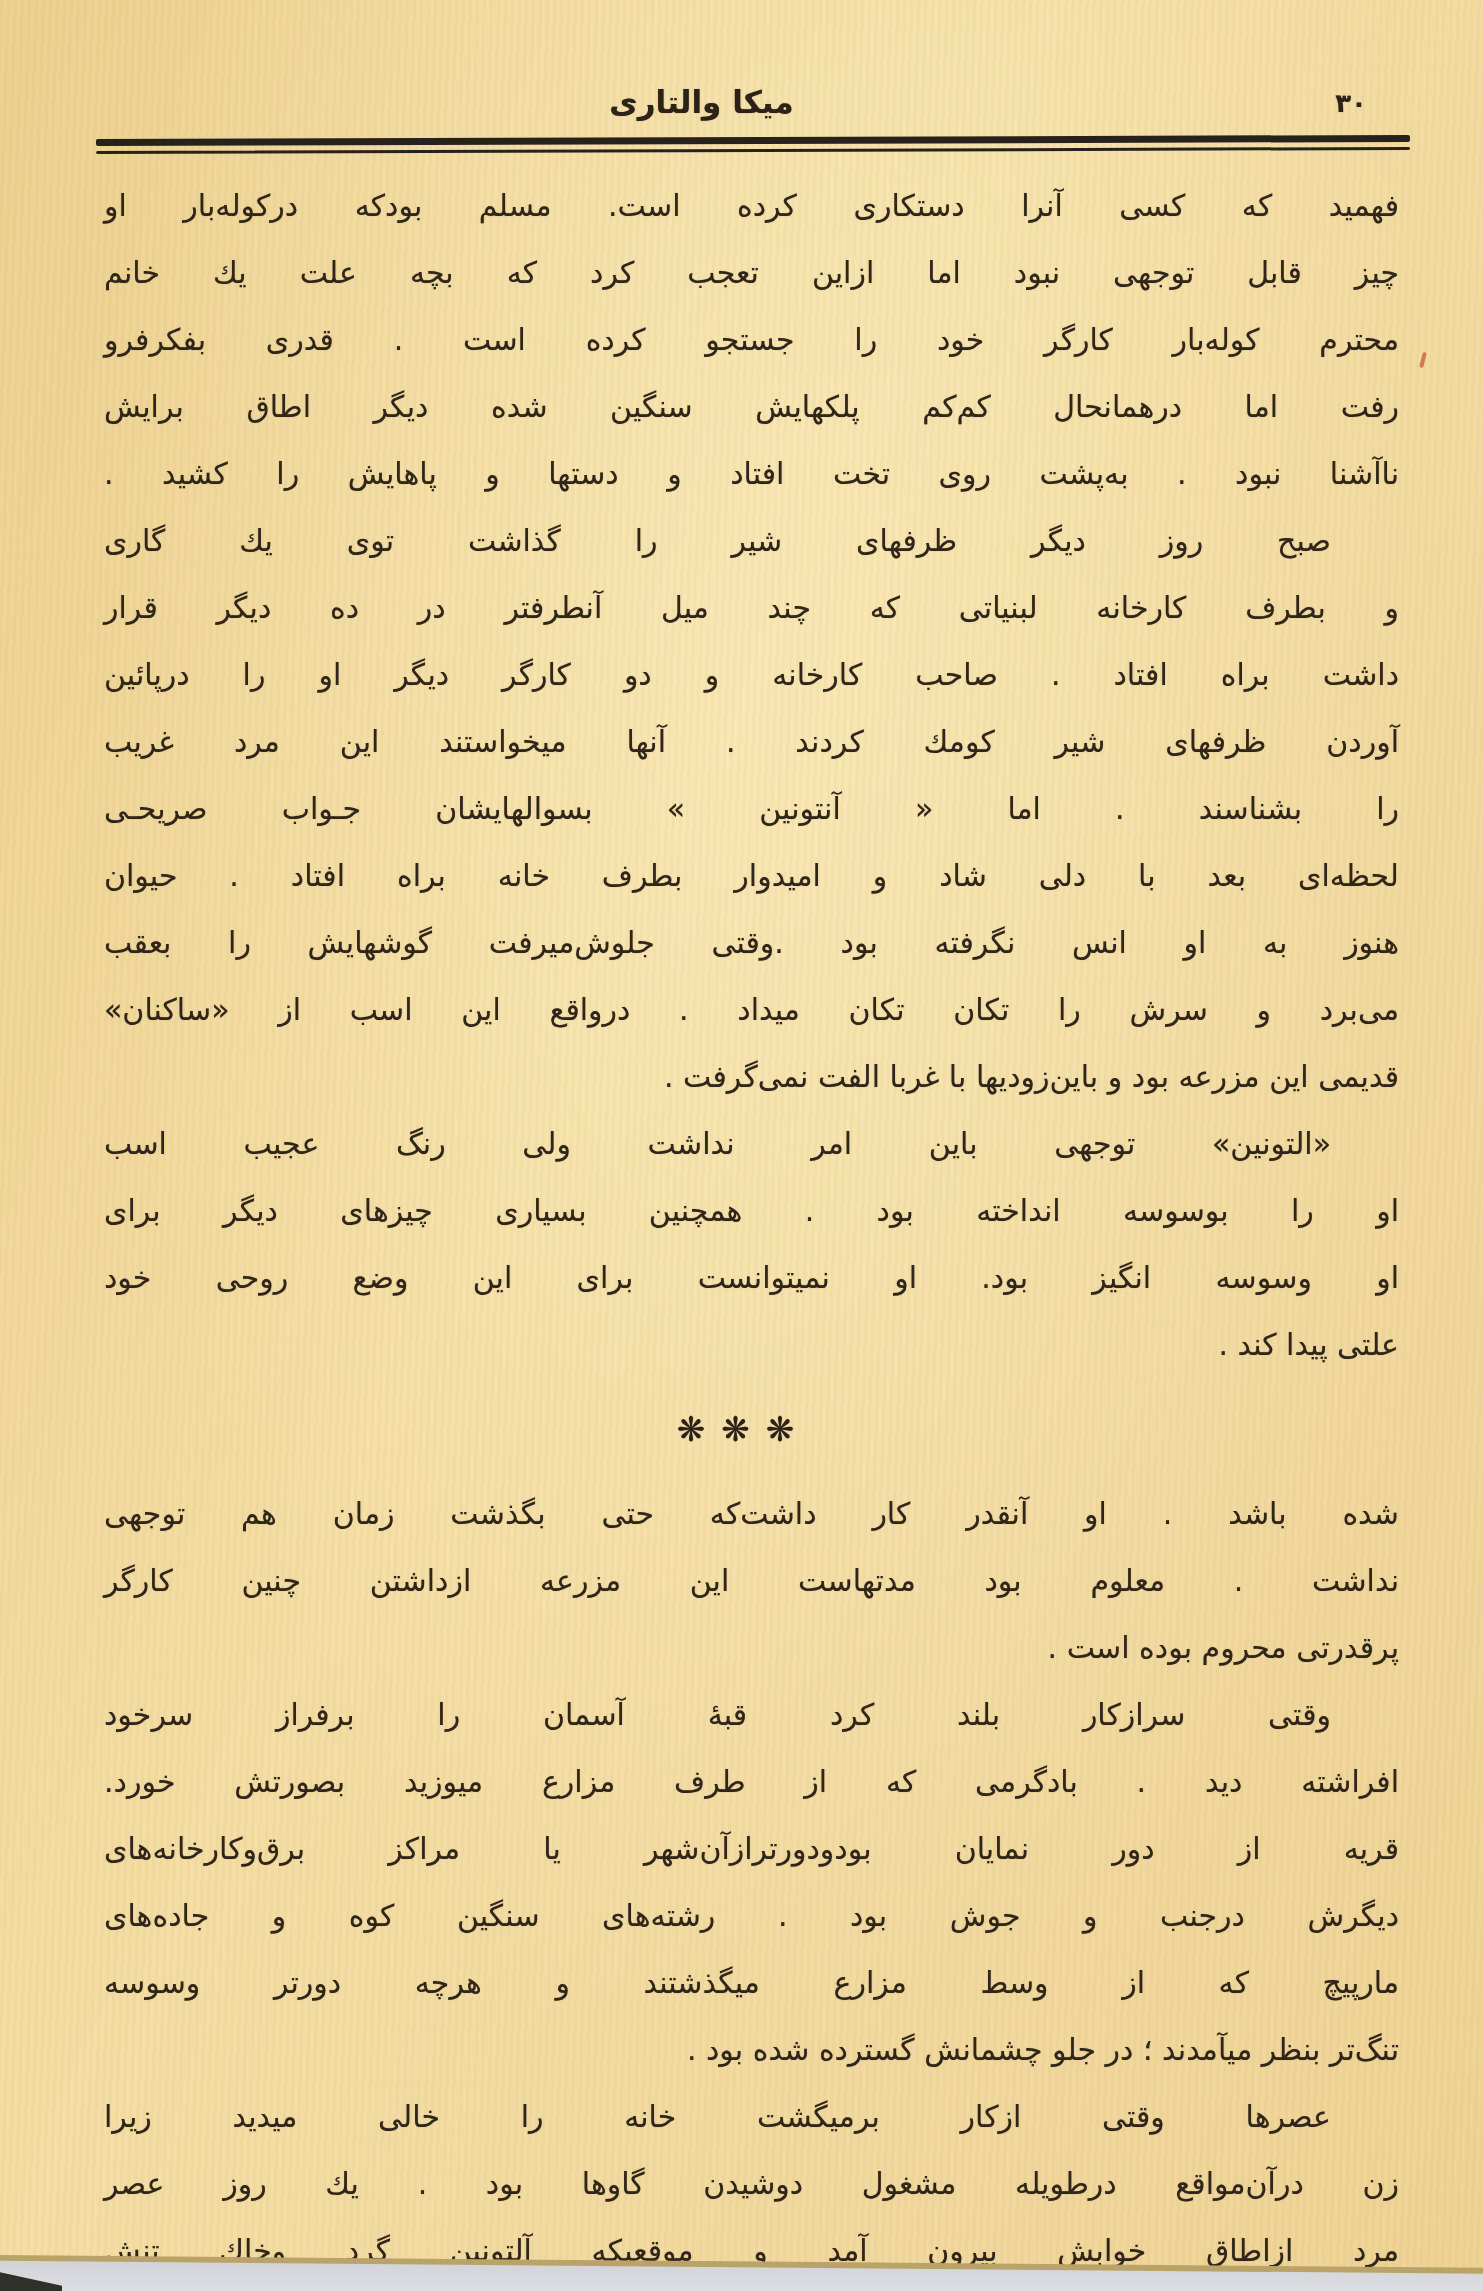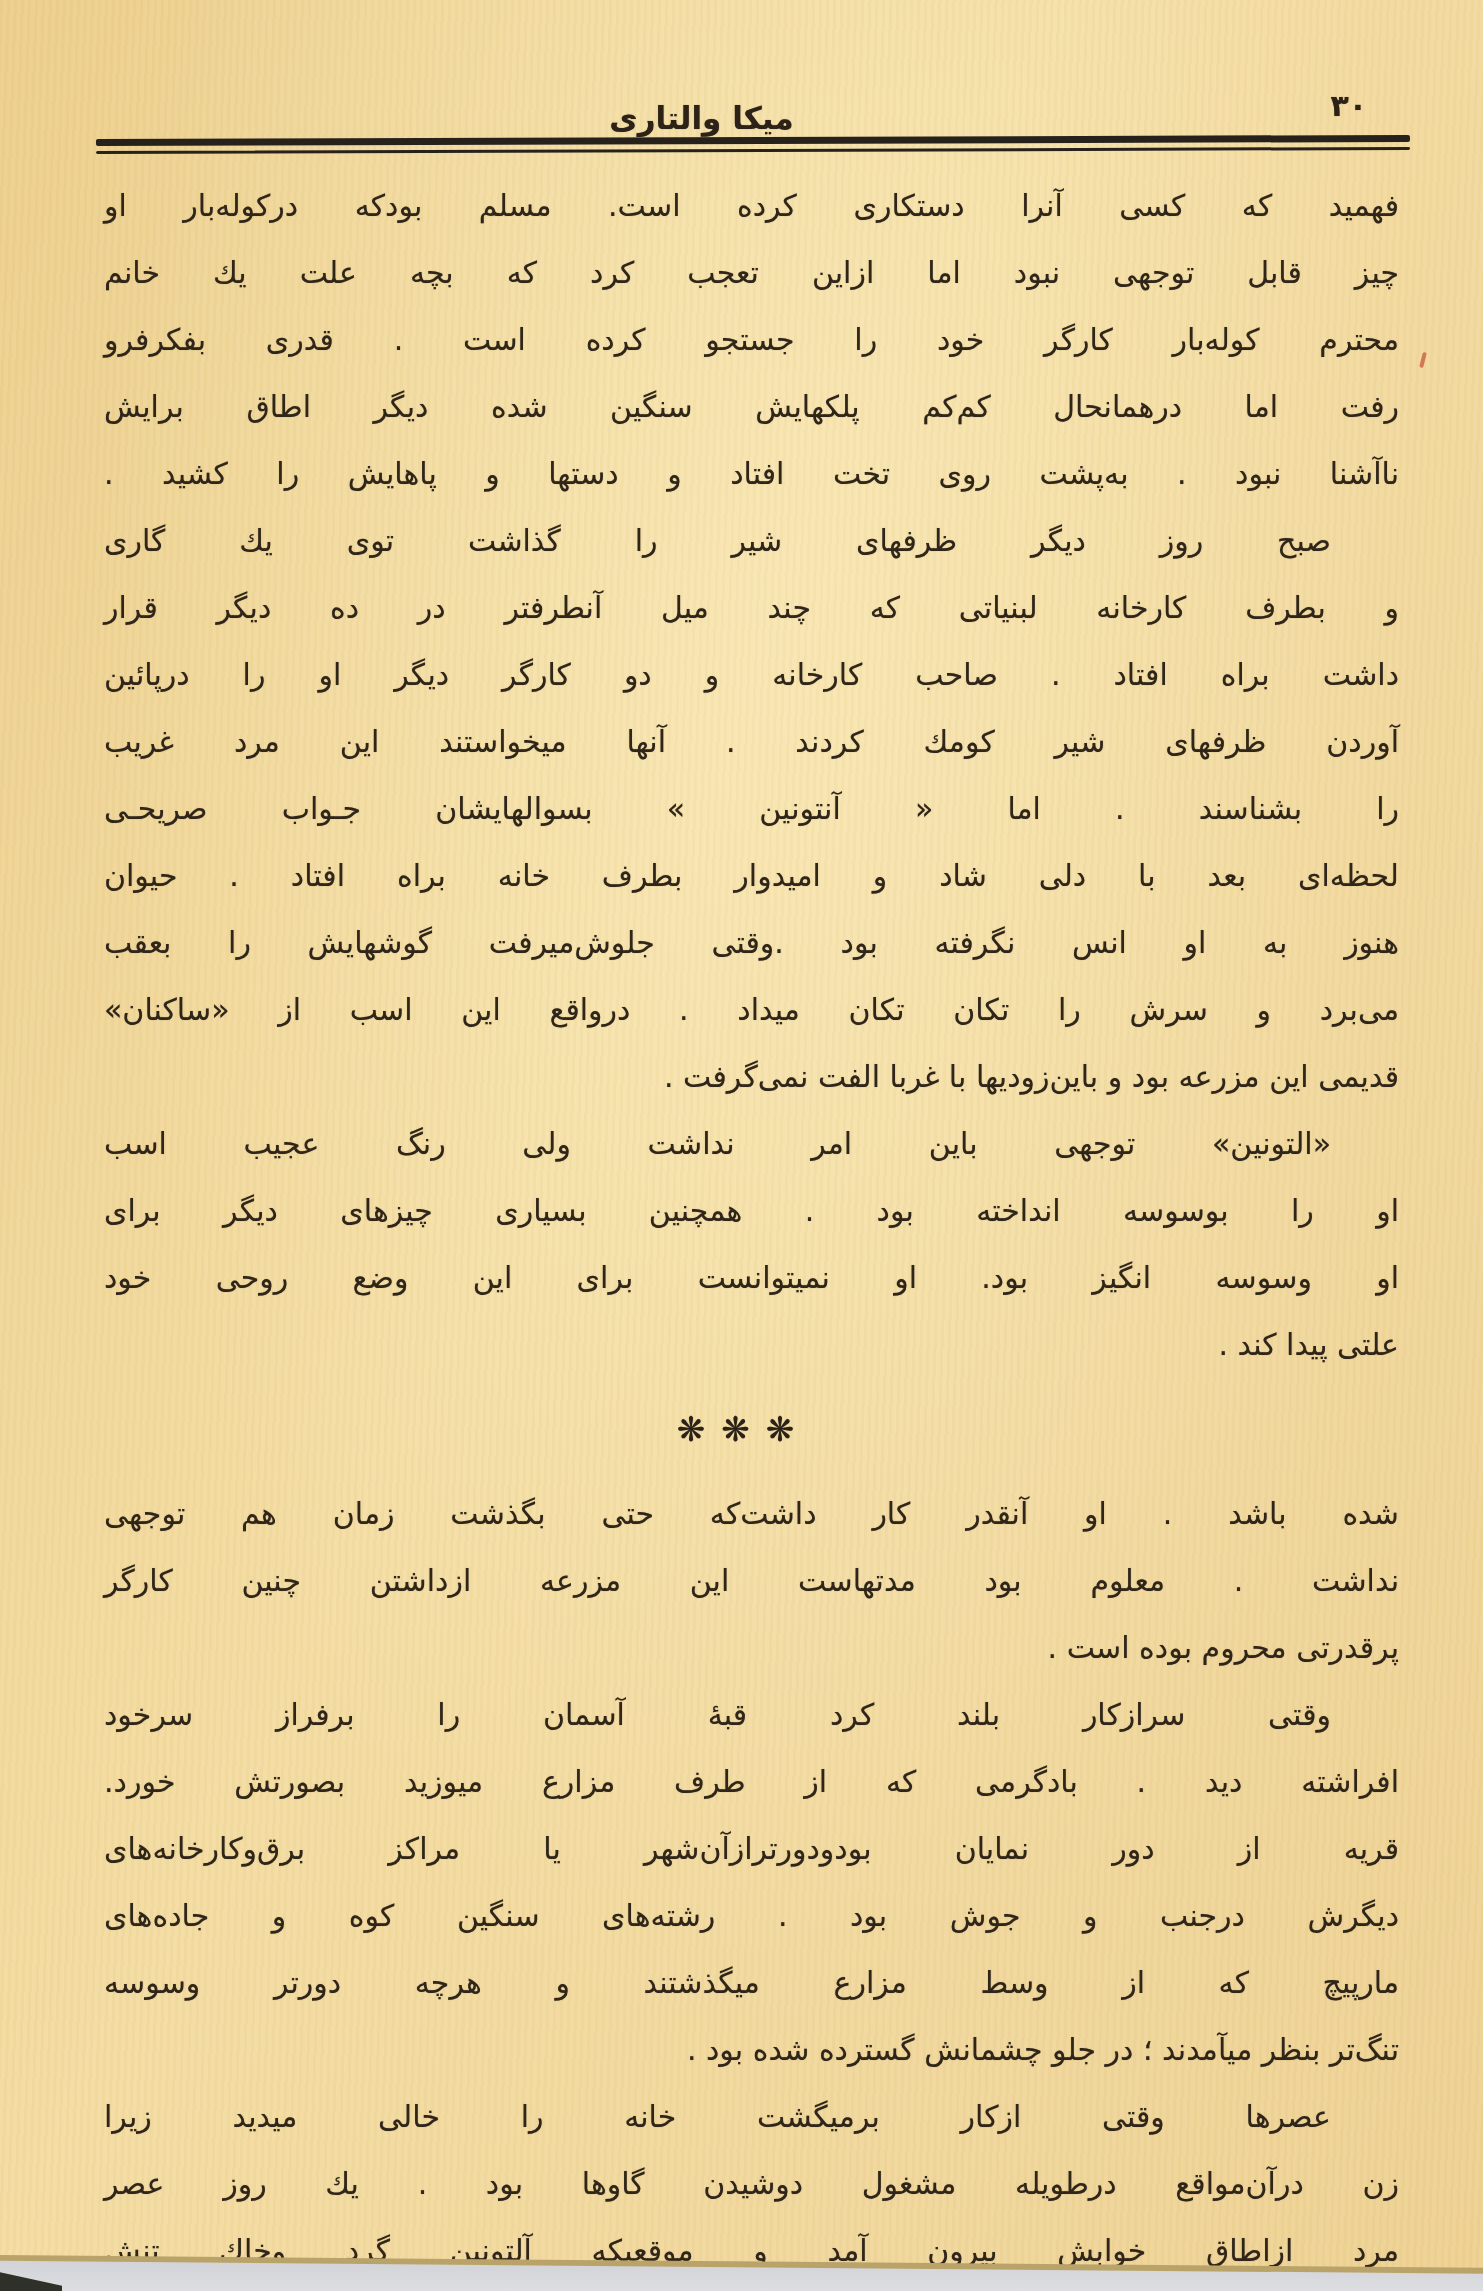--- a/index.html
+++ b/index.html
@@ -29,26 +29,26 @@
     background:linear-gradient(180deg,#cfd1d6,#dcdee2);
     clip-path:polygon(0 16%,100% 52%,100% 100%,0 100%);
   }
   .corner-dark{
     position:absolute;left:0;bottom:0;width:62px;height:24px;z-index:4;
     background:#30302b;
     clip-path:polygon(0 22%,100% 78%,100% 100%,0 100%);
   }
   .hdr{position:absolute;top:84px;left:0;right:80px;text-align:center;z-index:1;}
   .hdr .title{
-    display:inline-block;font-weight:bold;font-size:31px;color:#2c2217;margin:16px;
+    display:inline-block;font-weight:bold;font-size:31px;color:#2c2217;margin:0;
     letter-spacing:1px;text-shadow:0 0 1px rgba(44,34,23,.55);
   }
   .page-num{
     position:absolute;top:88px;right:116px;z-index:1;
-    font-weight:bold;font-size:30px;color:#2c2217;text-shadow:0 0 1px rgba(44,34,23,.5);margin-left:40px;
+    font-weight:bold;font-size:26px;color:#2c2217;text-shadow:0 0 1px rgba(44,34,23,.5);margin-left:40px;
   }
   .rules{position:absolute;top:137px;left:96px;right:73px;z-index:1;transform:rotate(-0.18deg);}
   .rule-thick{height:7px;background:#27211c;border-radius:2px;}
   .rule-thin{height:3px;background:#27211c;margin-top:5px;border-radius:2px;}
   .textblock{
     position:absolute;top:166px;left:92px;right:72px;z-index:1;
     direction:rtl;unicode-bidi:embed;
     font-size:30px;line-height:55px;color:#2f2519;
     text-shadow:0 0 1px rgba(47,37,25,.4);
   }

